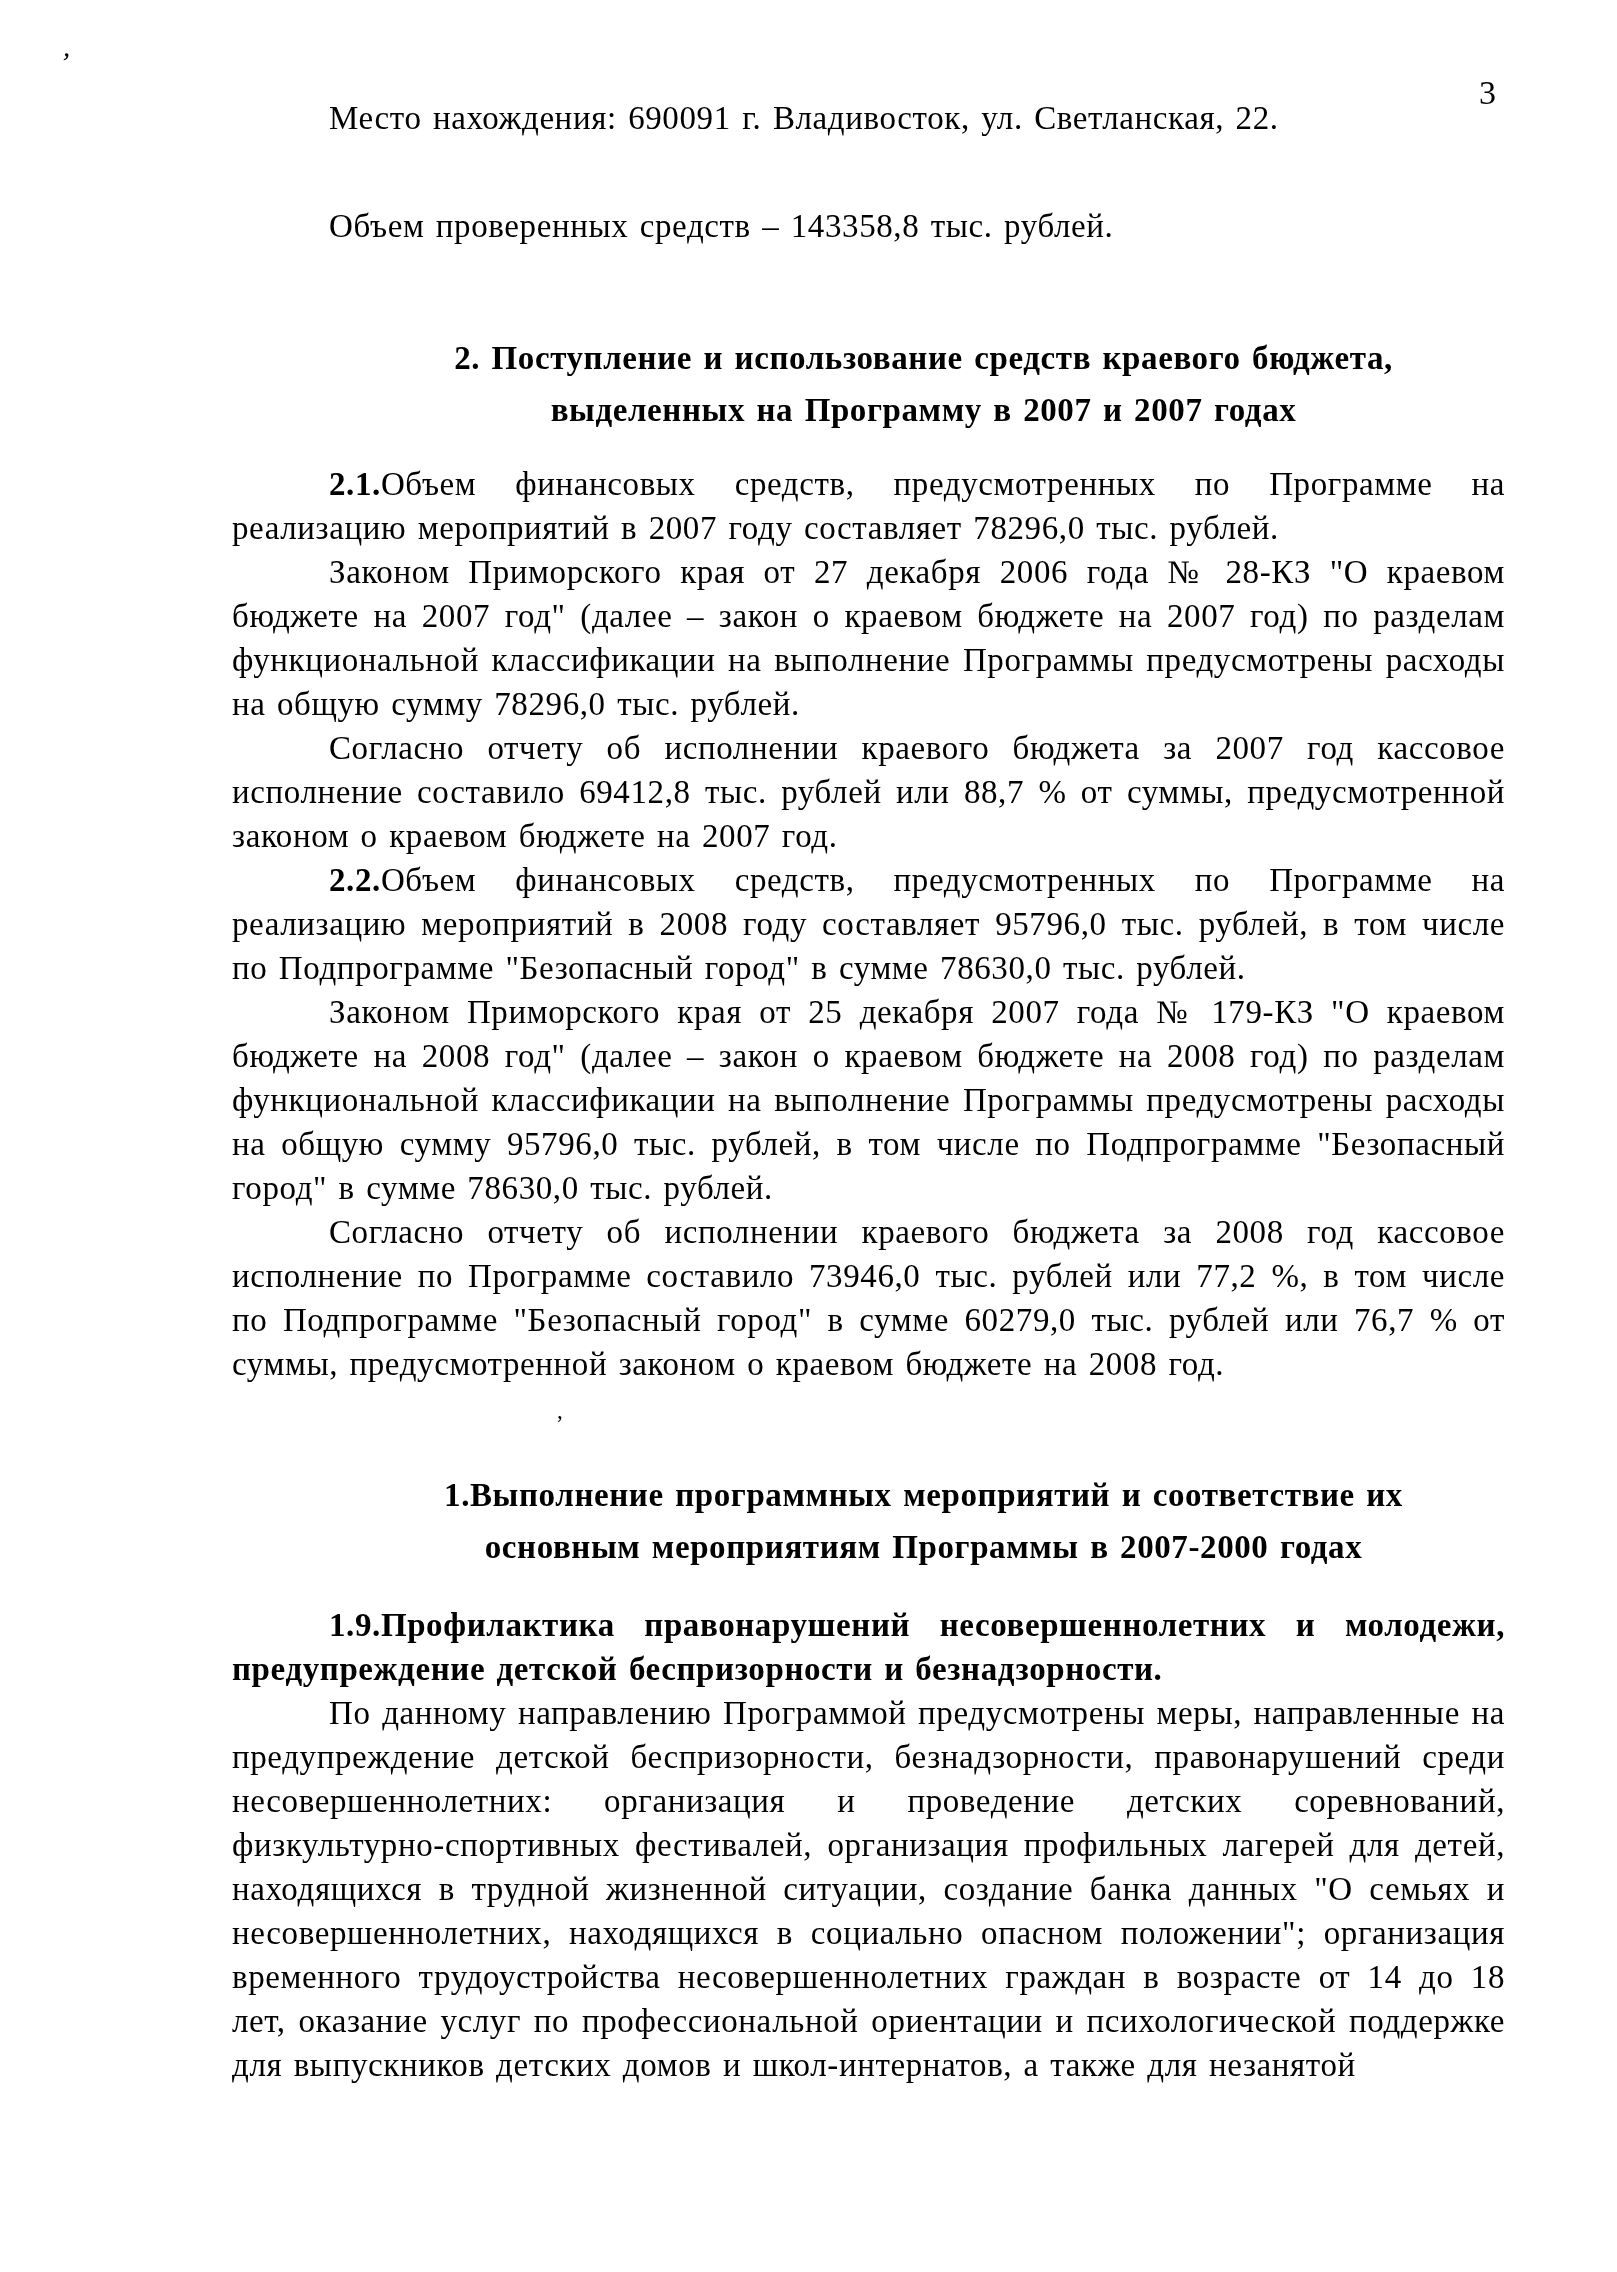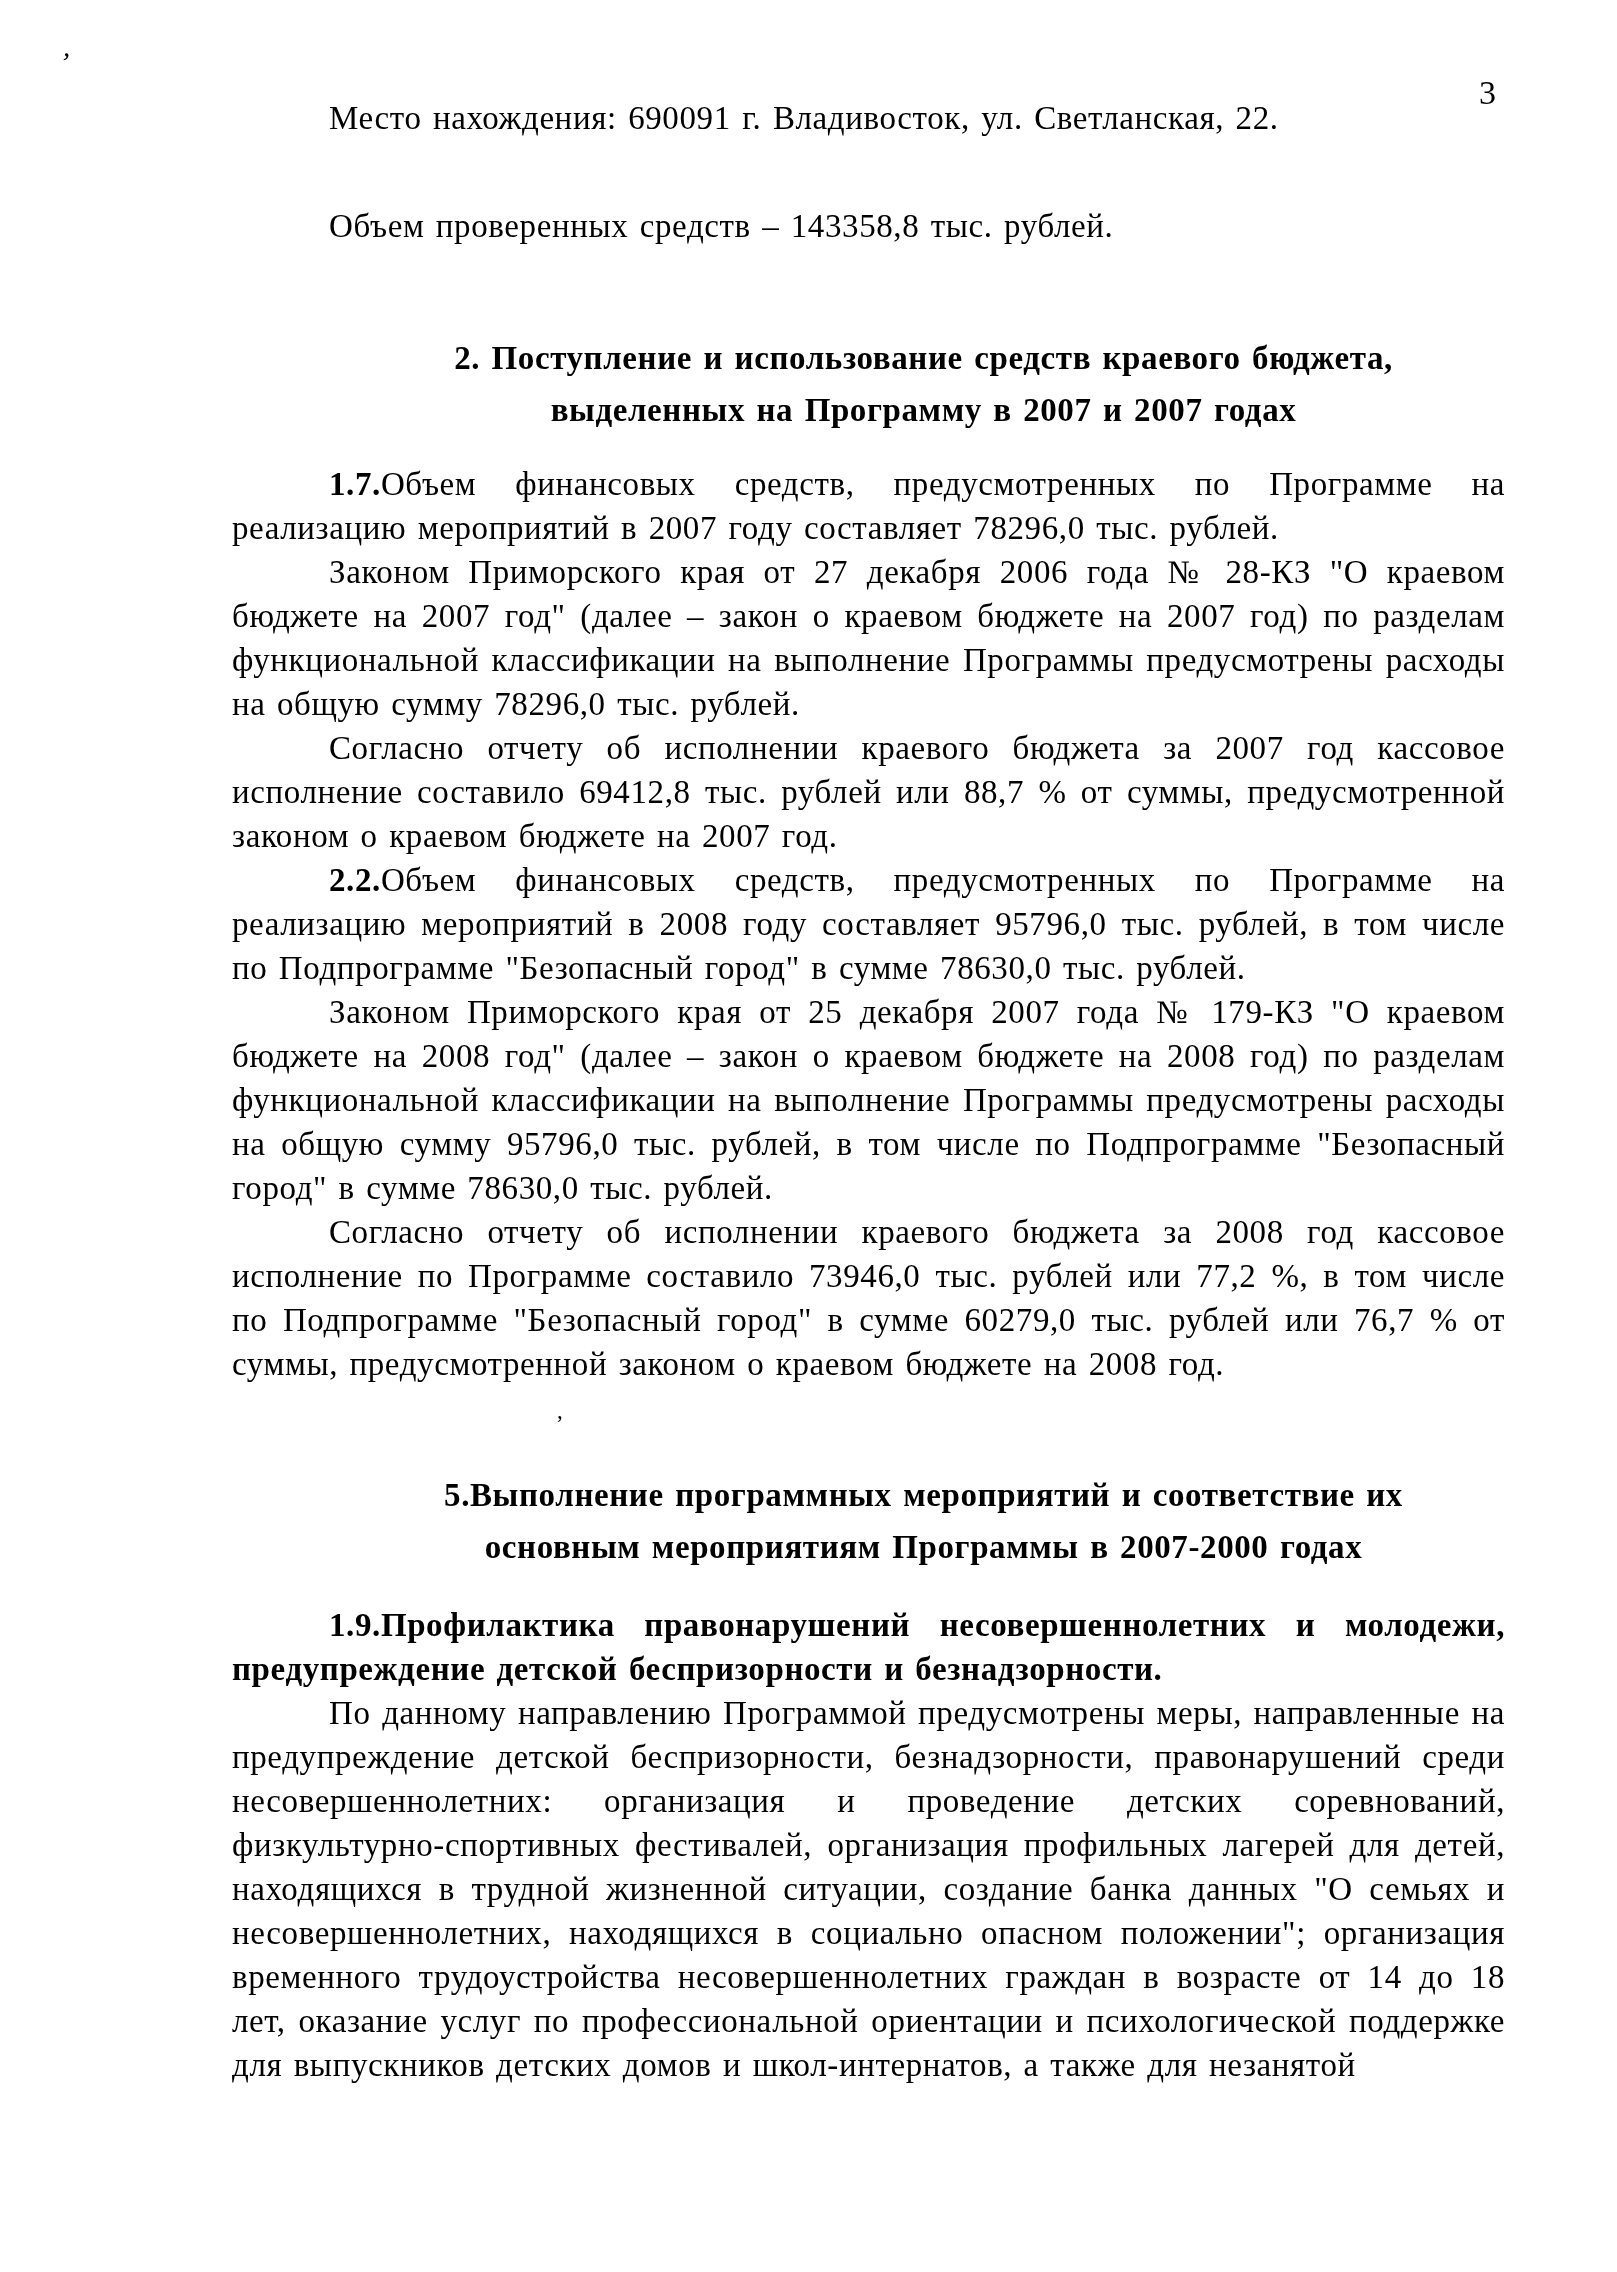--- a/index.html
+++ b/index.html
@@ -85,34 +85,34 @@
 
     <p class="plain">Место нахождения: 690091 г. Владивосток, ул. Светланская, 22.</p>
 
     <p class="plain intro2">Объем проверенных средств – 143358,8 тыс. рублей.</p>
 
     <div class="heading h2">
       <span>2. Поступление и использование средств краевого бюджета,</span>
       <span>выделенных на Программу в 2007 и 2007 годах</span>
     </div>
 
-    <p class="p21"><b class="num">1.7.</b><span>Объем финансовых средств, предусмотренных по Программе на реализацию мероприятий в 2007 году составляет 78296,0 тыс. рублей.</span></p>
+    <p class="p21"><b class="num">2.1.</b><span>Объем финансовых средств, предусмотренных по Программе на реализацию мероприятий в 2007 году составляет 78296,0 тыс. рублей.</span></p>
 
     <p>Законом Приморского края от 27 декабря 2006 года № 28-КЗ "О краевом бюджете на 2007 год" (далее – закон о краевом бюджете на 2007 год) по разделам функциональной классификации на выполнение Программы предусмотрены расходы на общую сумму 78296,0 тыс. рублей.</p>
 
     <p>Согласно отчету об исполнении краевого бюджета за 2007 год кассовое исполнение составило 69412,8 тыс. рублей или 88,7 % от суммы, предусмотренной законом о краевом бюджете на 2007 год.</p>
 
     <p><b class="num">2.2.</b><span>Объем финансовых средств, предусмотренных по Программе на реализацию мероприятий в 2008 году составляет 95796,0 тыс. рублей, в том числе по Подпрограмме "Безопасный город" в сумме 78630,0 тыс. рублей.</span></p>
 
     <p>Законом Приморского края от 25 декабря 2007 года № 179-КЗ "О краевом бюджете на 2008 год" (далее – закон о краевом бюджете на 2008 год) по разделам функциональной классификации на выполнение Программы предусмотрены расходы на общую сумму 95796,0 тыс. рублей, в том числе по Подпрограмме "Безопасный город" в сумме 78630,0 тыс. рублей.</p>
 
     <p>Согласно отчету об исполнении краевого бюджета за 2008 год кассовое исполнение по Программе составило 73946,0 тыс. рублей или 77,2 %, в том числе по Подпрограмме "Безопасный город" в сумме 60279,0 тыс. рублей или 76,7 % от суммы, предусмотренной законом о краевом бюджете на 2008 год.</p>
 
     <div class="heading h3">
-      <span>5.Выполнение программных мероприятий и соответствие их</span>
+      <span>1.Выполнение программных мероприятий и соответствие их</span>
       <span>основным мероприятиям Программы в 2007-2000 годах</span>
     </div>
 
     <p class="bold-para p31">1.9.Профилактика правонарушений несовершеннолетних и молодежи, предупреждение детской беспризорности и безнадзорности.</p>
 
     <p>По данному направлению Программой предусмотрены меры, направленные на предупреждение детской беспризорности, безнадзорности, правонарушений среди несовершеннолетних: организация и проведение детских соревнований, физкультурно-спортивных фестивалей, организация профильных лагерей для детей, находящихся в трудной жизненной ситуации, создание банка данных "О семьях и несовершеннолетних, находящихся в социально опасном положении"; организация временного трудоустройства несовершеннолетних граждан в возрасте от 14 до 18 лет, оказание услуг по профессиональной ориентации и психологической поддержке для выпускников детских домов и школ-интернатов, а также для незанятой</p>
 
   </div>
 
   <span class="stray stray2">,</span>

